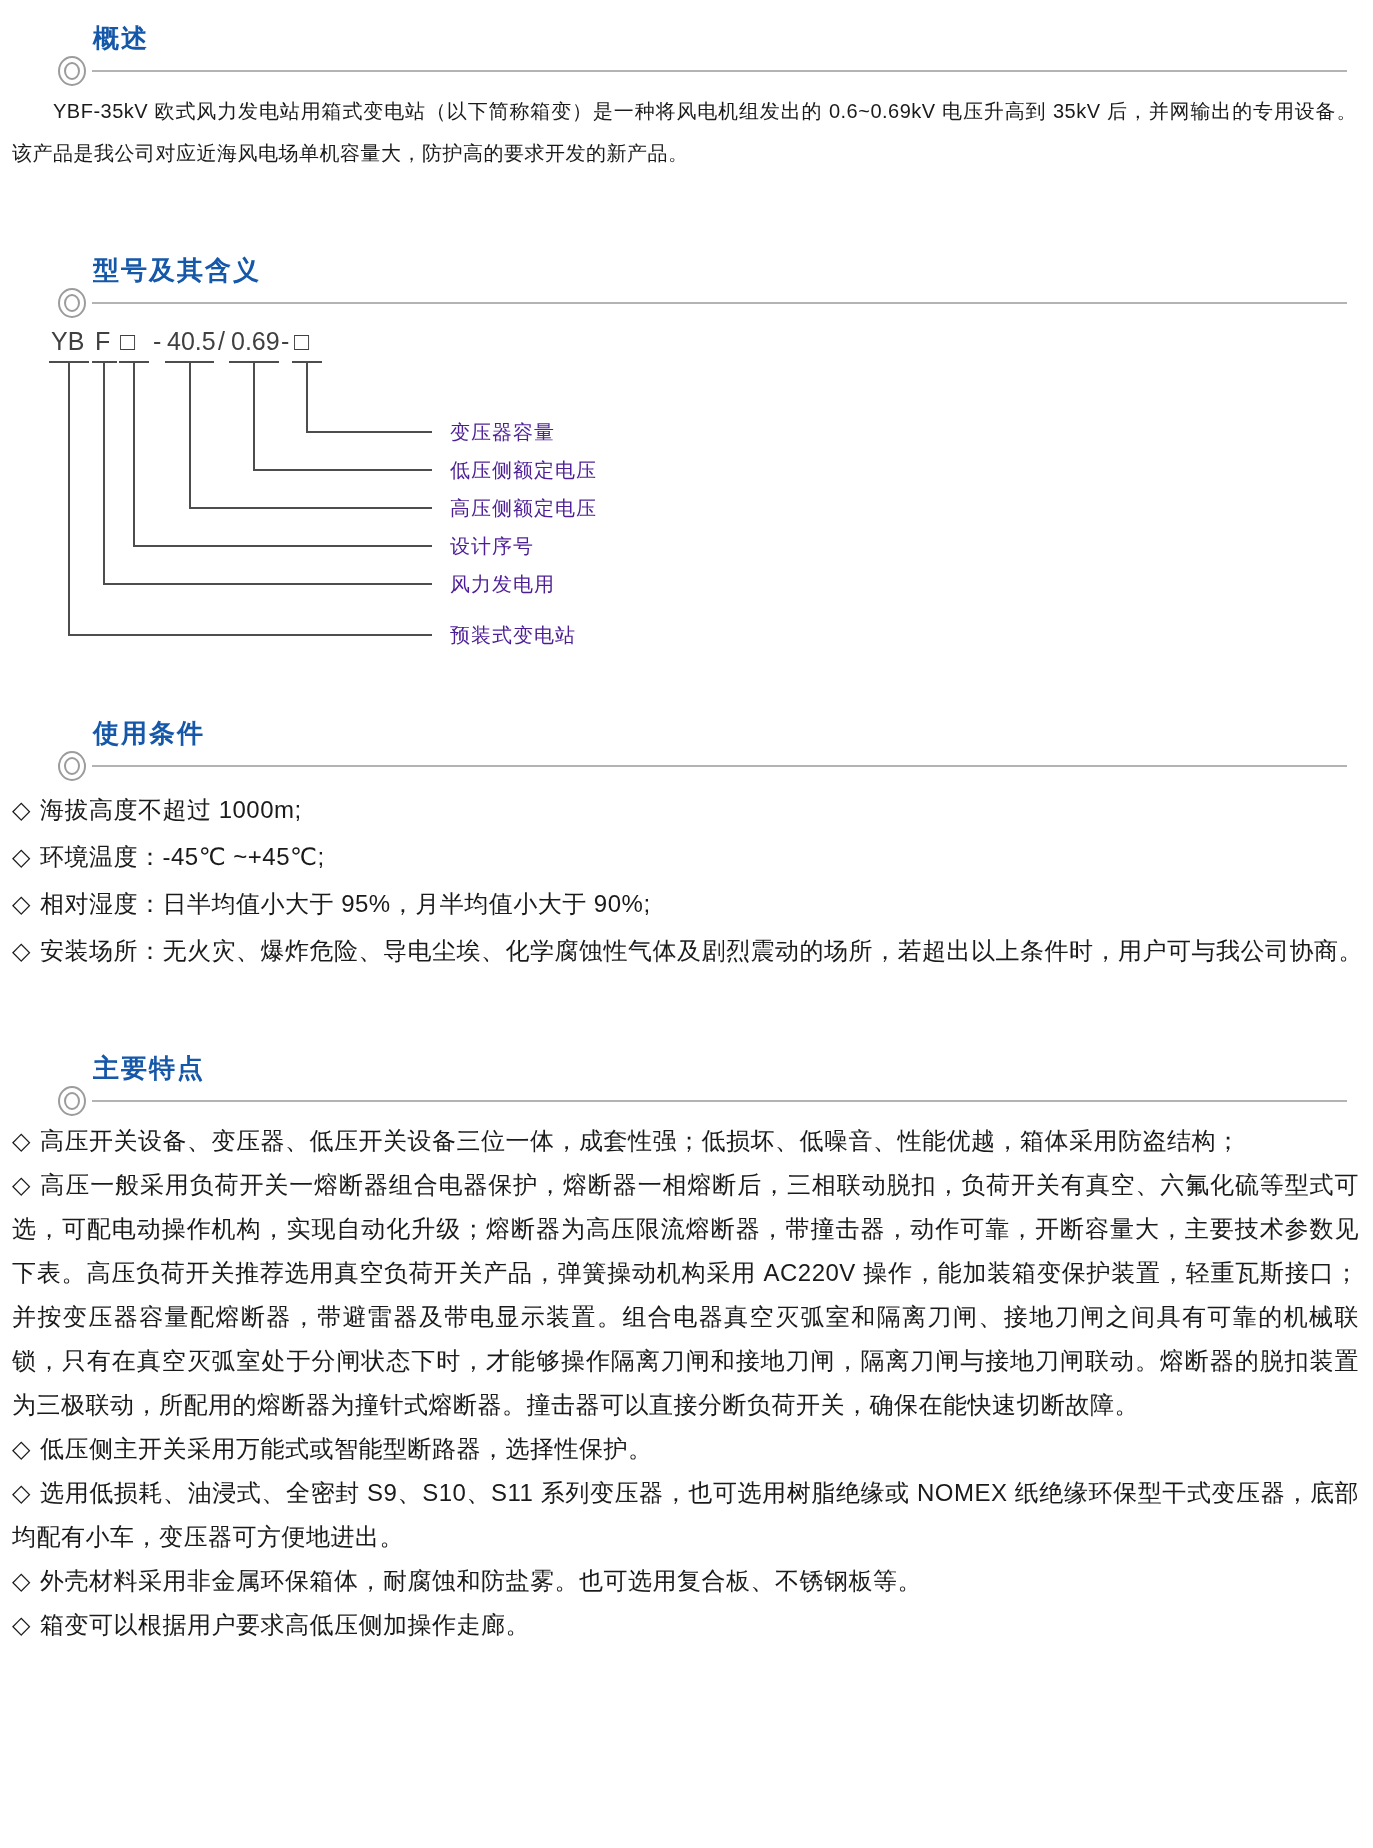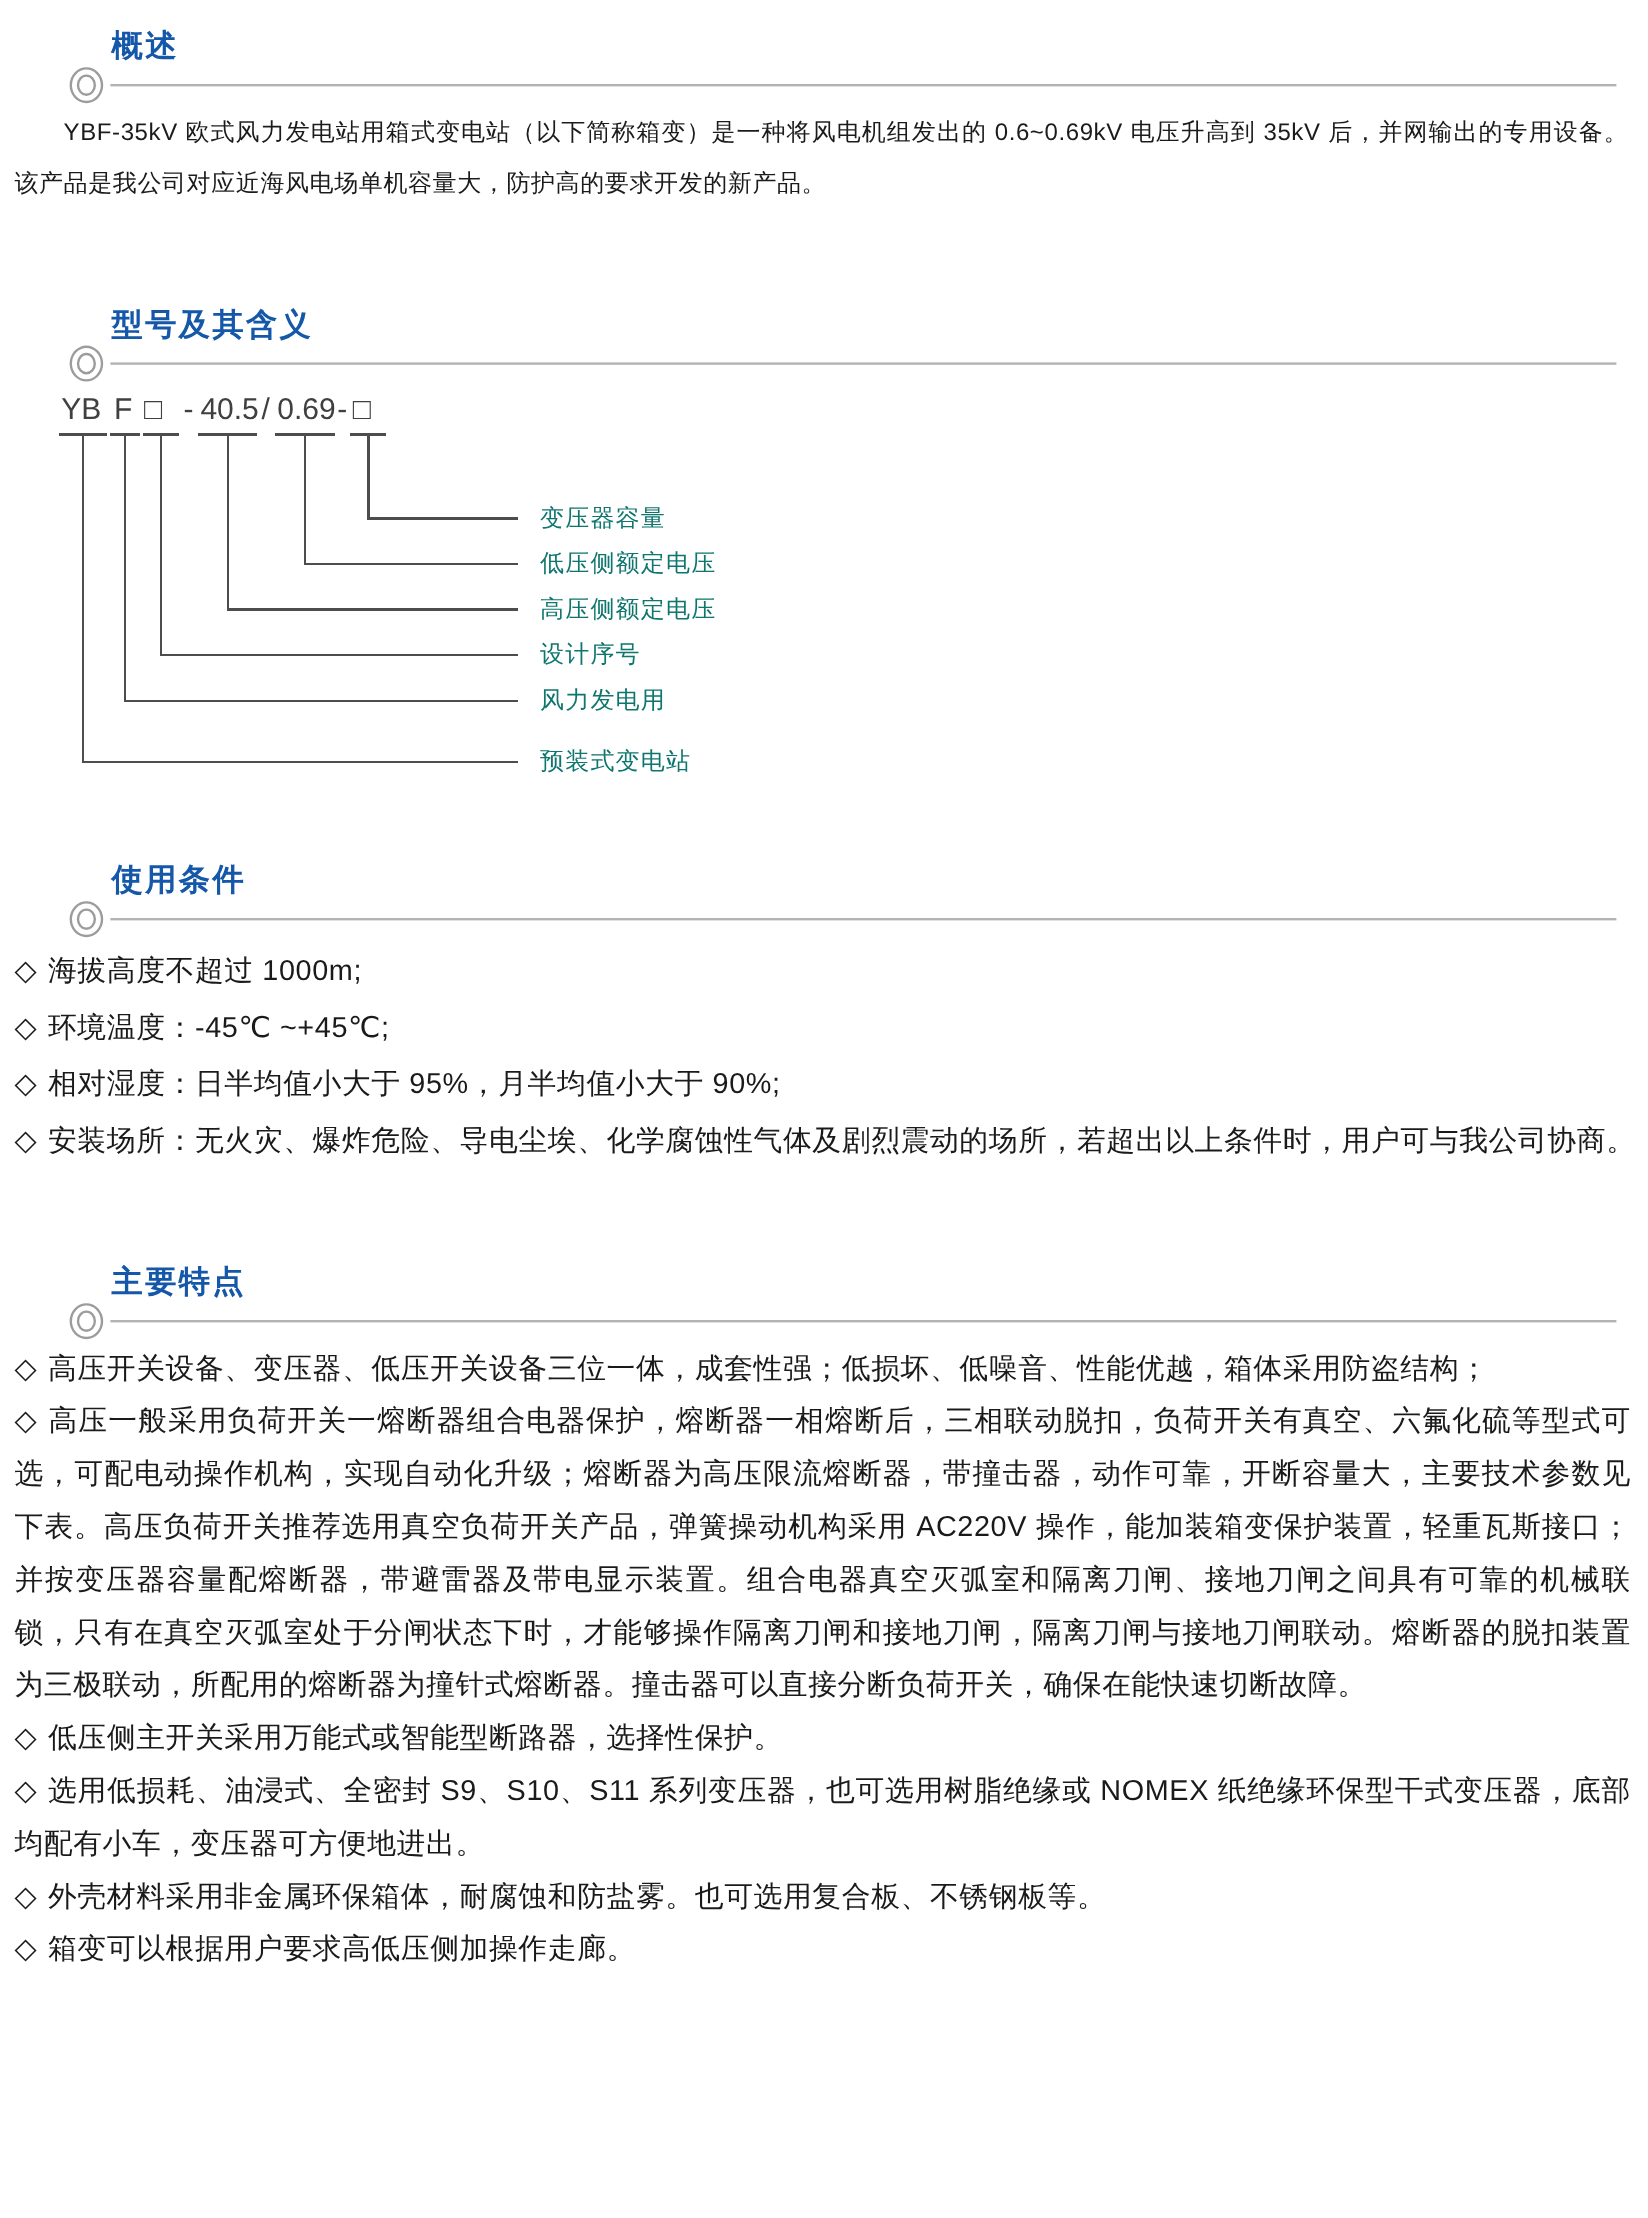--- a/index.html
+++ b/index.html
@@ -15,21 +15,21 @@
   .ring{position:absolute;left:10px;top:1px;width:28px;height:30px;border:2px solid #9c9c9c;border-radius:50%;
         background:#fff;display:flex;align-items:center;justify-content:center;box-sizing:border-box;z-index:2;}
   .ring-inner{width:16px;height:18px;border:2px solid #9c9c9c;border-radius:50%;box-sizing:border-box;}
   
   .intro{position:absolute;top:90px;left:12px;right:16px;margin:0;font-size:20px;line-height:42px;
          letter-spacing:0.5px;text-align:justify;text-indent:2.05em;color:#1b1b1b;}
   
   .diagram{position:absolute;top:310px;left:0;right:0;height:370px;}
   .diagram svg{position:absolute;left:0;top:0;}
   .tok{position:absolute;top:16px;font-size:25px;line-height:30px;color:#404040;}
-  .mlabel{position:absolute;left:450px;font-size:20px;line-height:30px;letter-spacing:1px;color:#0f766e;}
+  .mlabel{position:absolute;left:450px;font-size:20px;line-height:30px;letter-spacing:1px;color:#4c1d95;}
   
   .cond{position:absolute;top:786px;left:12px;right:16px;margin:0;padding:0;list-style:none;}
   .cond li{height:47px;line-height:47px;font-size:24px;letter-spacing:0.5px;white-space:nowrap;}
   .feat{position:absolute;top:1119px;left:12px;right:14px;}
   .feat p{margin:0;font-size:24px;line-height:44px;letter-spacing:0.5px;text-align:justify;}
   .dm{margin-right:9px;}
 </style>
 </head>
 <body>
 

